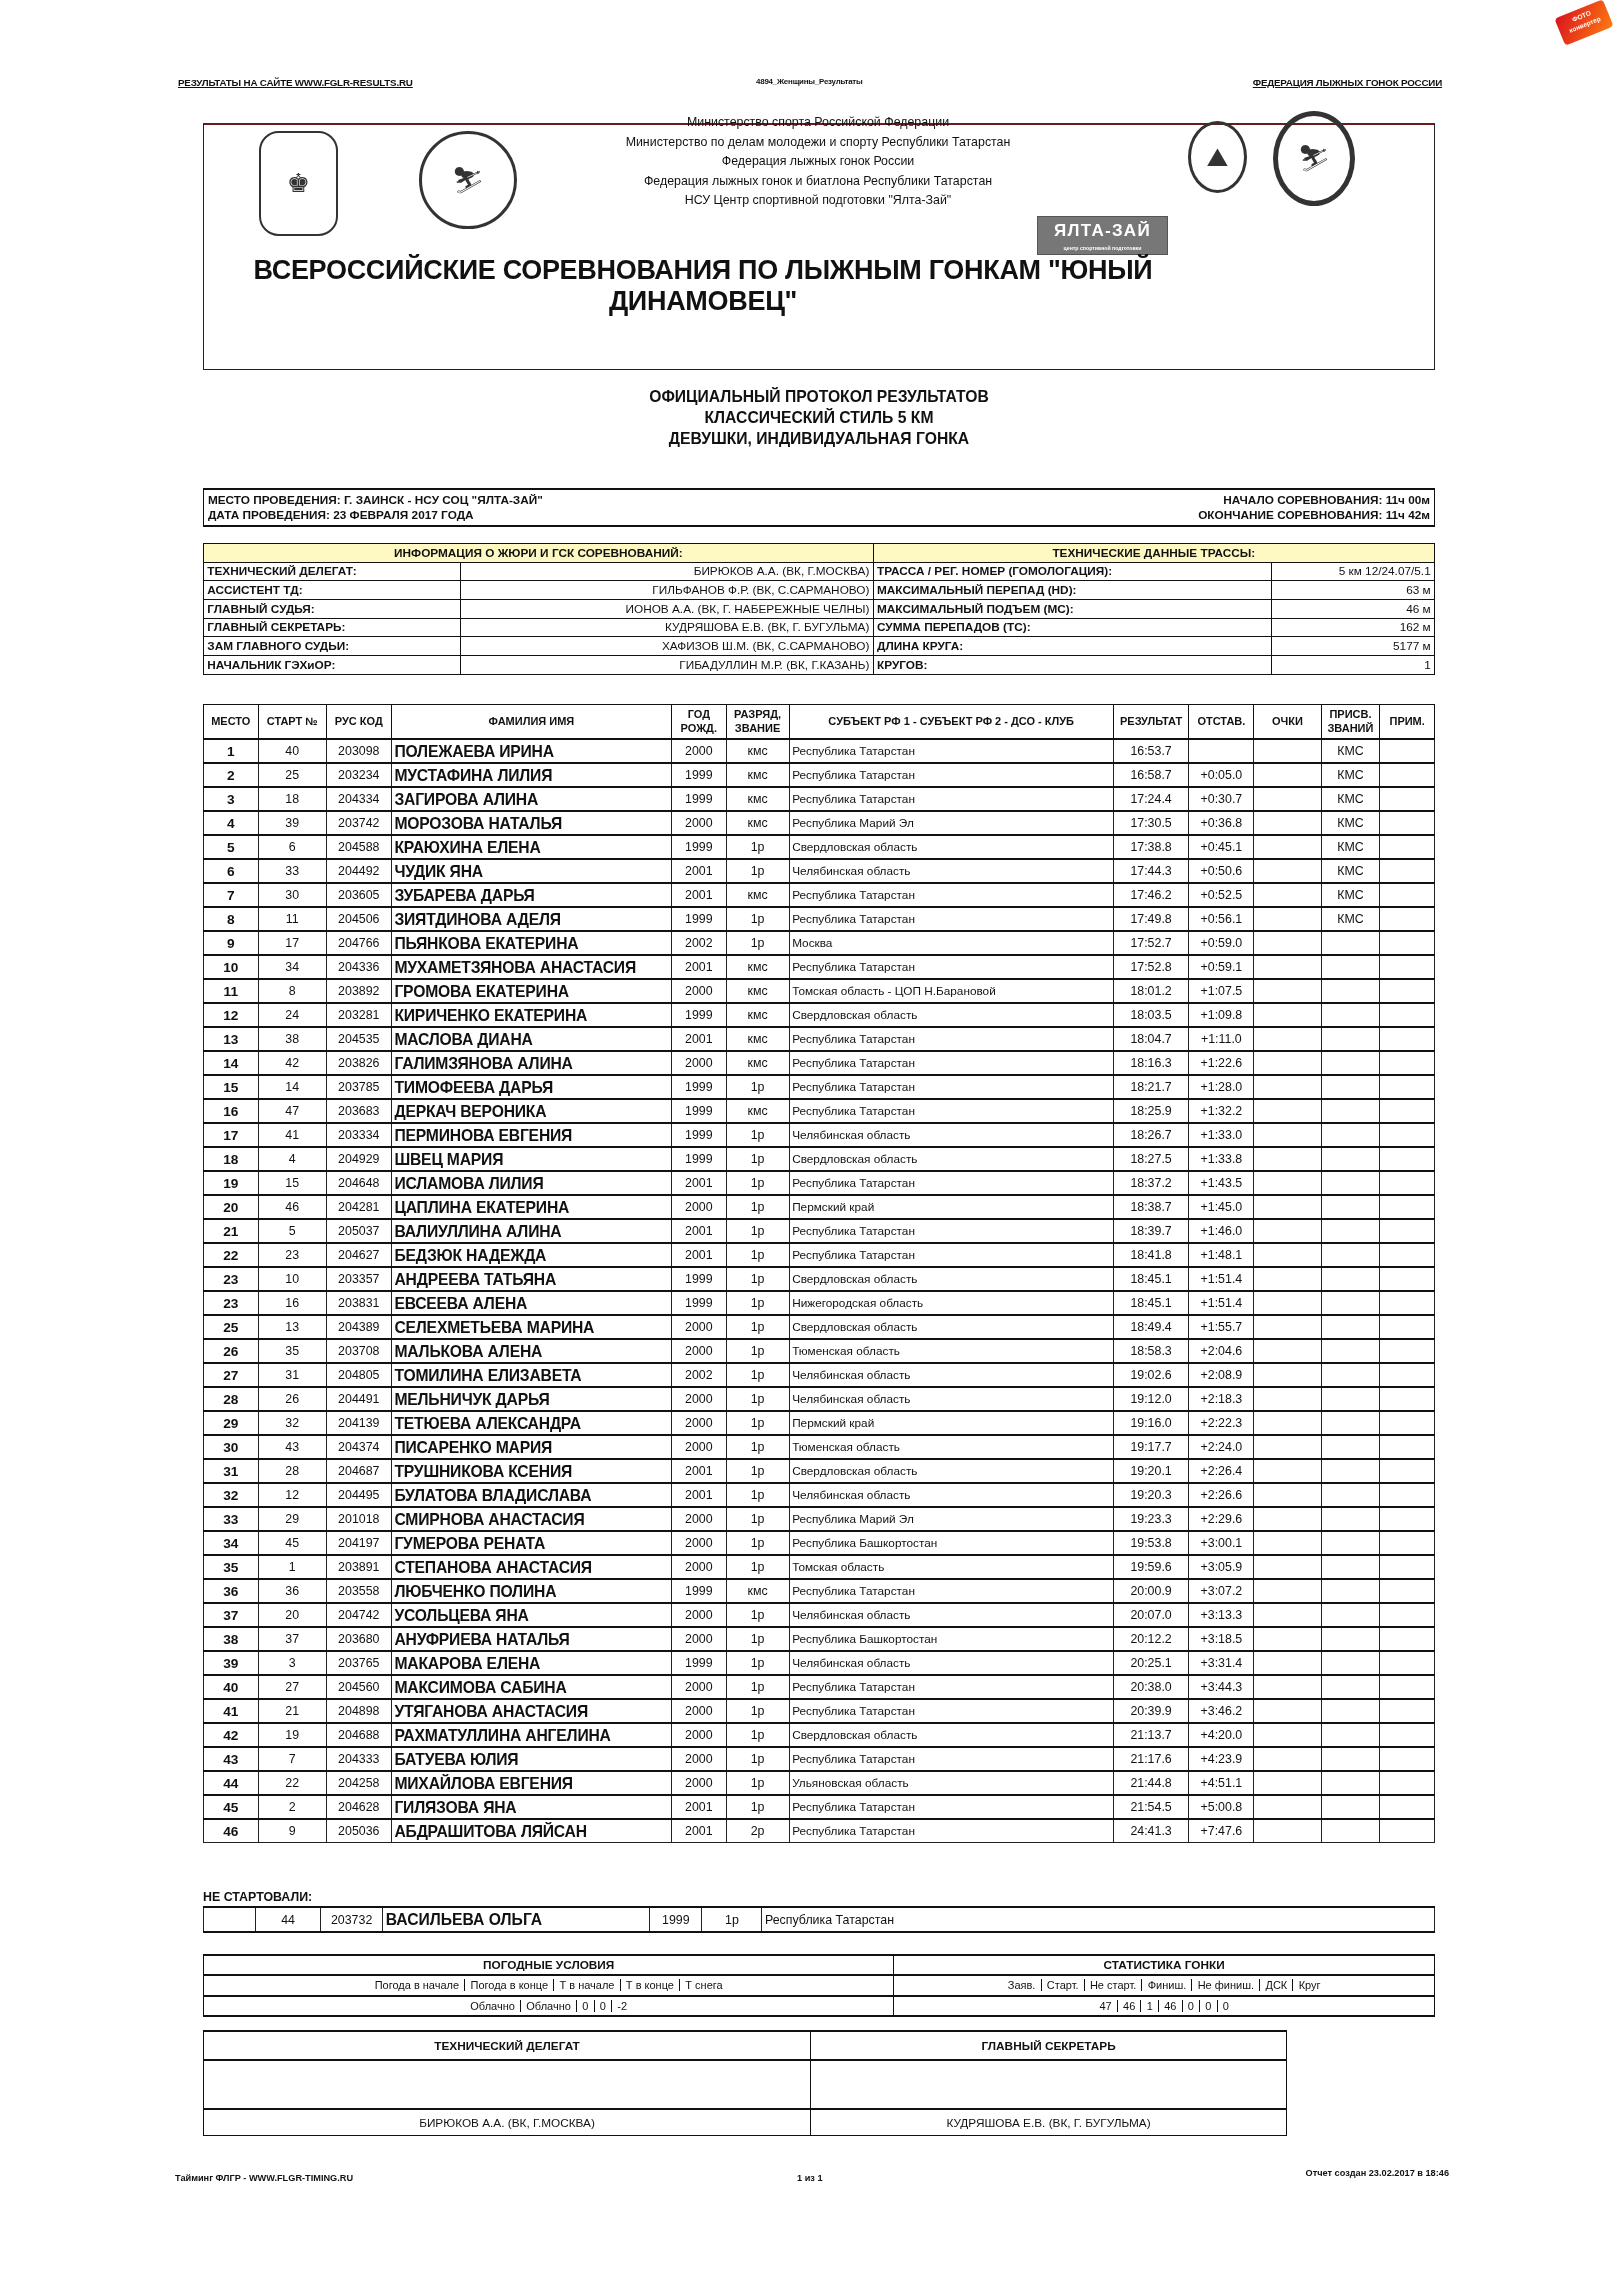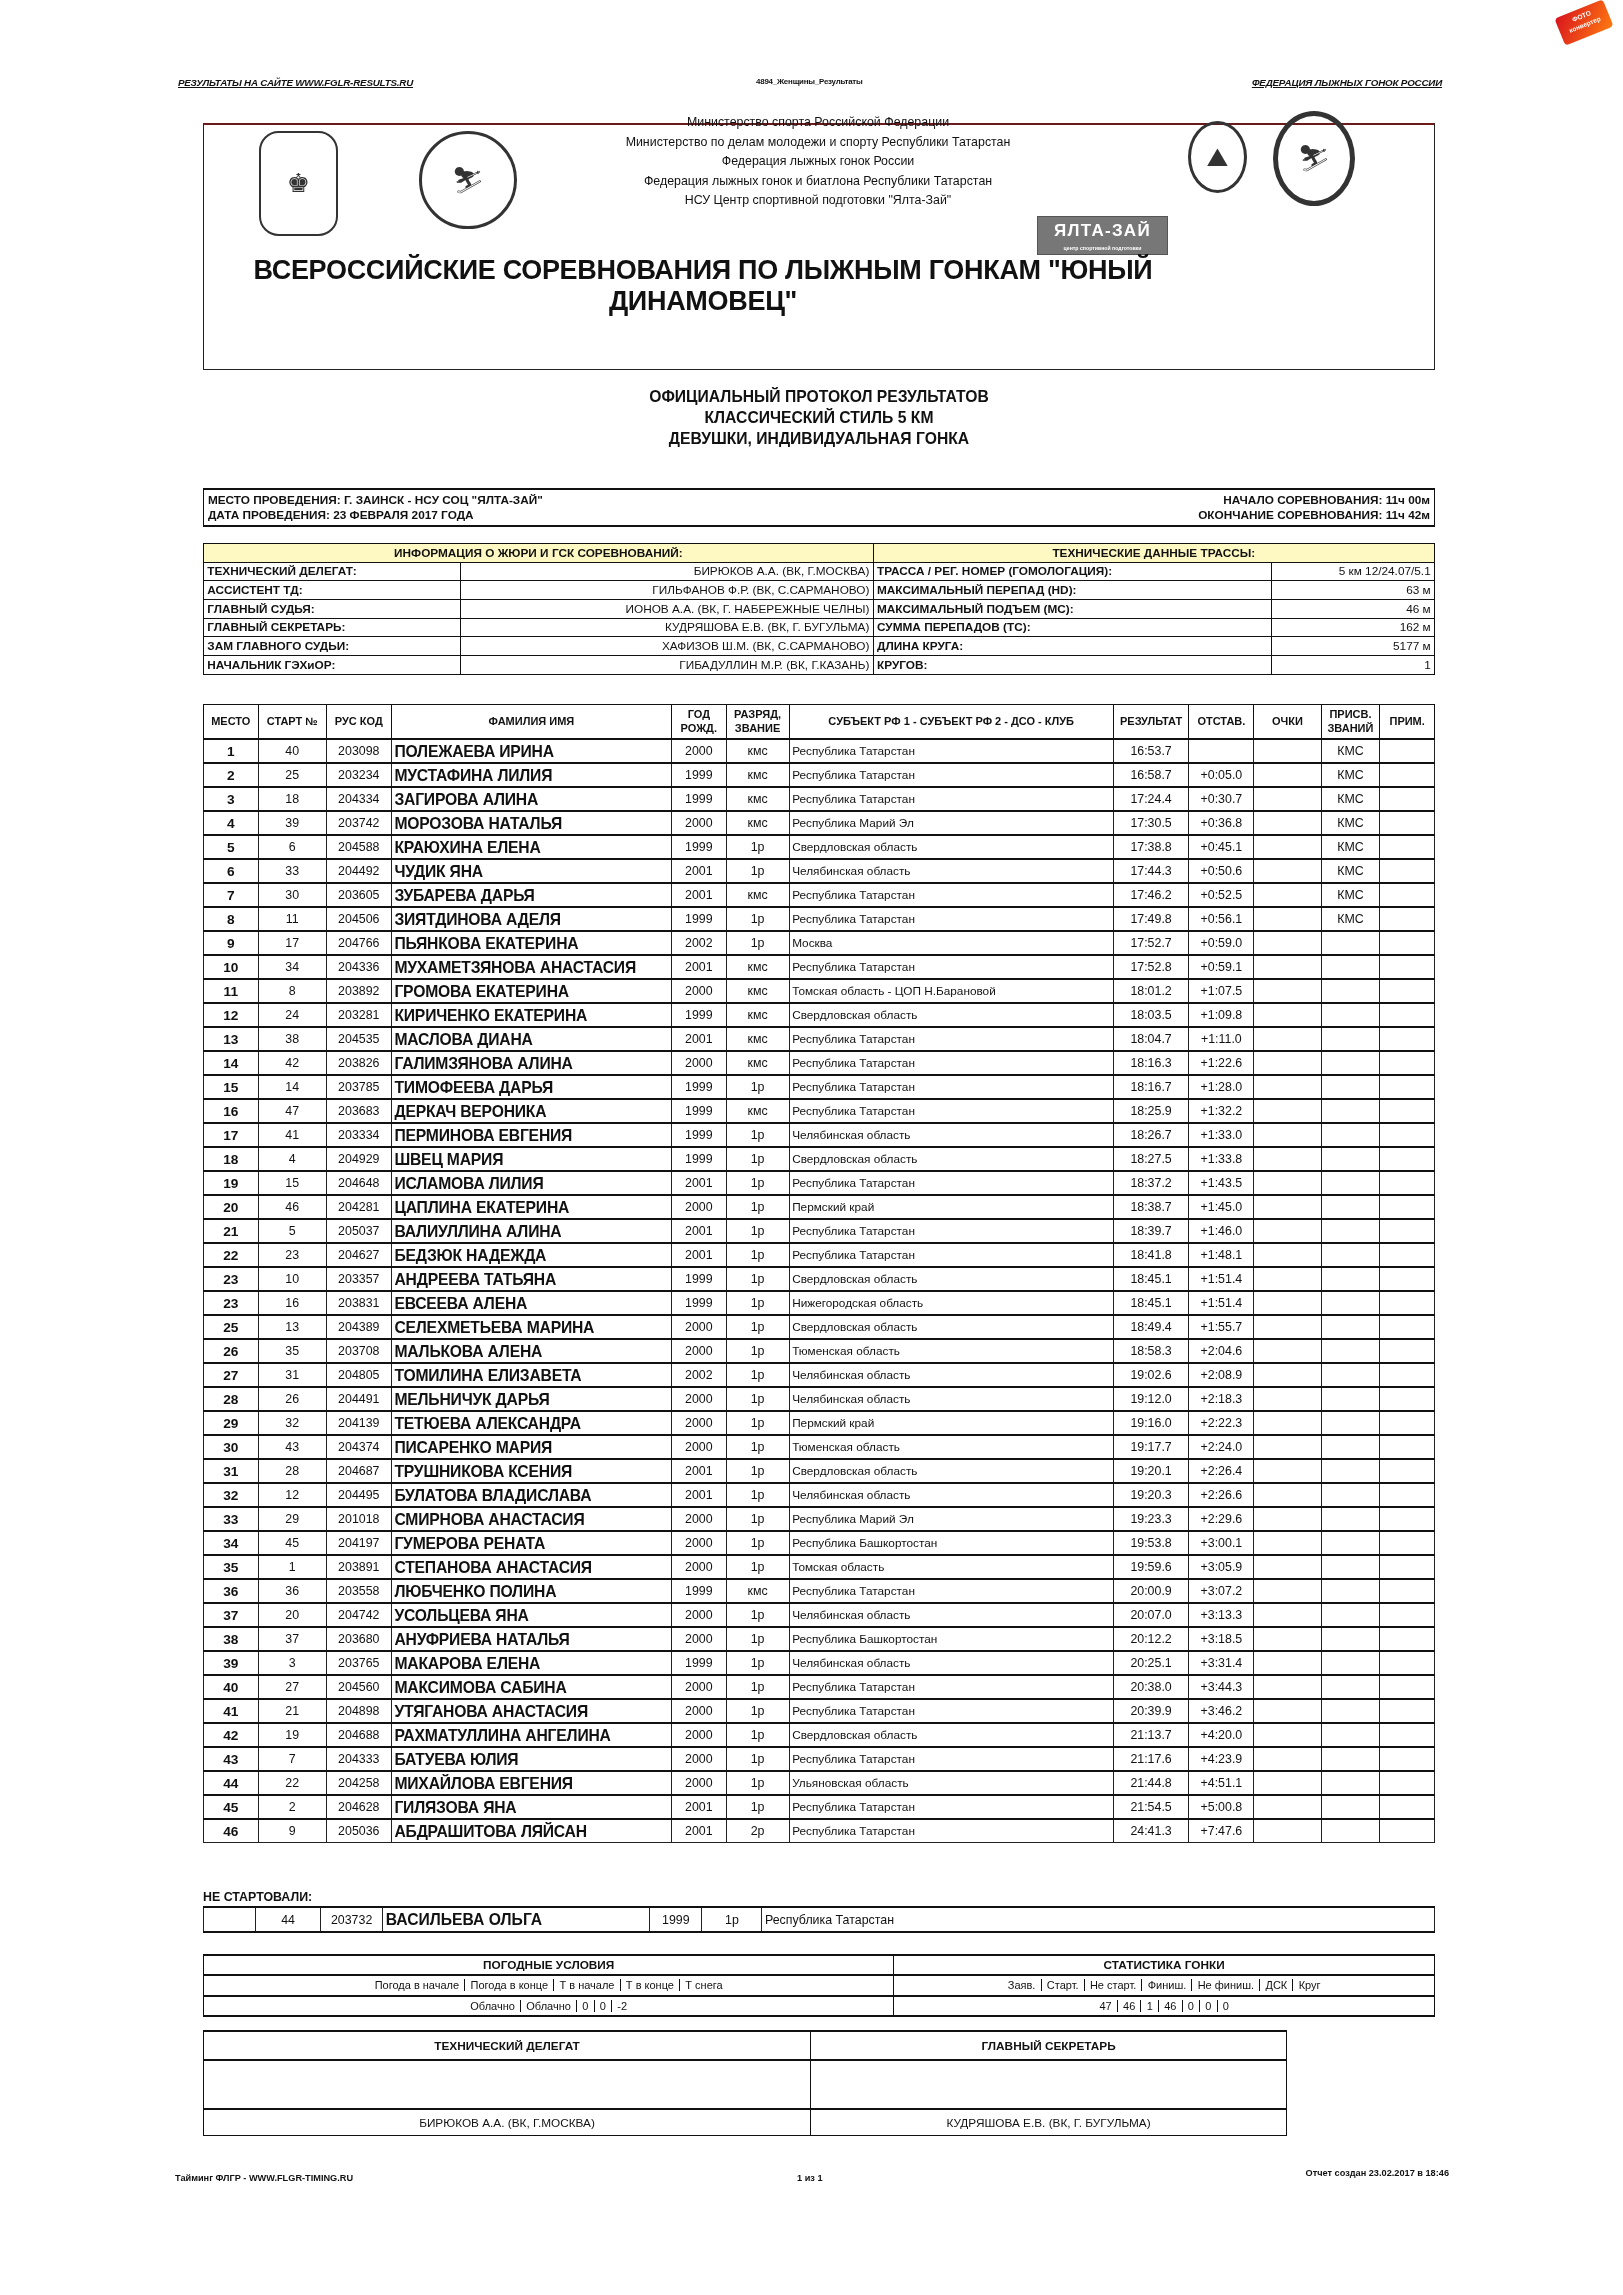--- a/index.html
+++ b/index.html
@@ -1,18 +1,18 @@
 <!DOCTYPE html>
 <html style="font-size:10.5px"><head>
 <meta charset="utf-8">
 <style>
   html, body { margin:0; padding:0; background:#ffffff; }
   body { width:1623px; height:2295px; position:relative; font-family:"Liberation Sans", sans-serif; color:#111; overflow:hidden; }
   .abs { position:absolute; }
-  .topline { top:77px; font-size:9.8px; font-weight:bold; font-style:italic; text-decoration:underline; letter-spacing:-0.2px; }
+  .topline { top:77px; font-size:9.8px; font-weight:bold; text-decoration:underline; letter-spacing:-0.2px; }
   .stamp { left:1558px; top:7.9px; width:52px; height:29px; background:linear-gradient(135deg,#d8141e,#ff7a10); border-radius:3.9px; transform:rotate(-22deg); color:#fff; font-size:6.5px; font-weight:bold; text-align:center; line-height:9.2px; padding-top:2.6px; box-sizing:border-box; }
   .header-box { left:203px; top:123px; width:1232px; height:247px; border:1.3px solid #222; border-top:2.6px solid #6b1b1b; box-sizing:border-box; }
   .org-lines { left:576px; top:113px; width:484px; text-align:center; font-size:12.4px; line-height:19.6px; }
   .logo { border-radius:50%; border:3.9px solid #333; box-sizing:border-box; display:flex; align-items:center; justify-content:center; font-size:26px; color:#333; }
   .yalta { left:1037px; top:216px; width:131px; height:39px; background:#777; color:#fff; font-weight:bold; font-size:17px; text-align:center; line-height:27.5px; letter-spacing:1.3px; border:1.3px solid #555; box-sizing:border-box; }
   .yalta small { display:block; font-size:5.2px; line-height:6.5px; letter-spacing:0; }
   .event-title { left:203px; top:255px; width:1000px; text-align:center; font-size:27px; font-weight:bold; letter-spacing:-0.3px; }
   .proto { left:203px; top:386px; width:1232px; text-align:center; font-size:15.7px; font-weight:bold; line-height:21px; }
   .venue-box { left:203px; top:488px; width:1232px; height:39px; border-top:2.6px solid #111; border-bottom:2.6px solid #111; border-left:1.3px solid #111; border-right:1.3px solid #111; box-sizing:border-box; font-size:11.8px; font-weight:bold; }
   .venue-box .l { position:absolute; left:3.9px; } .venue-box .r { position:absolute; right:3.9px; }
@@ -364,21 +364,21 @@
         <td></td>
       </tr>
       <tr>
         <td class="place">15</td>
         <td>14</td>
         <td>203785</td>
         <td class="name">ТИМОФЕЕВА ДАРЬЯ</td>
         <td>1999</td>
         <td>1р</td>
         <td class="subj">Республика Татарстан</td>
-        <td>18:16.7</td>
+        <td>18:21.7</td>
         <td>+1:28.0</td>
         <td></td>
         <td></td>
         <td></td>
       </tr>
       <tr>
         <td class="place">16</td>
         <td>47</td>
         <td>203683</td>
         <td class="name">ДЕРКАЧ ВЕРОНИКА</td>

